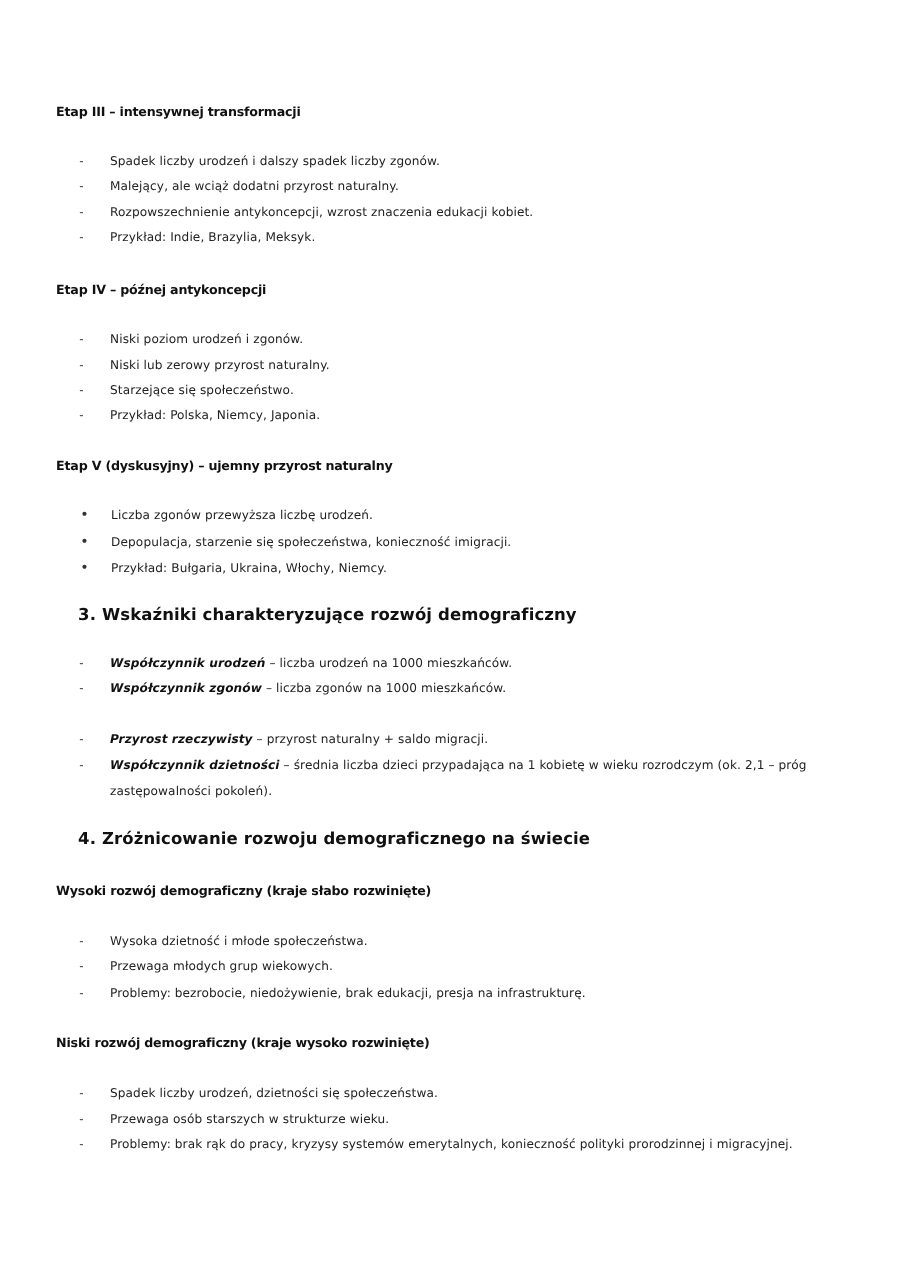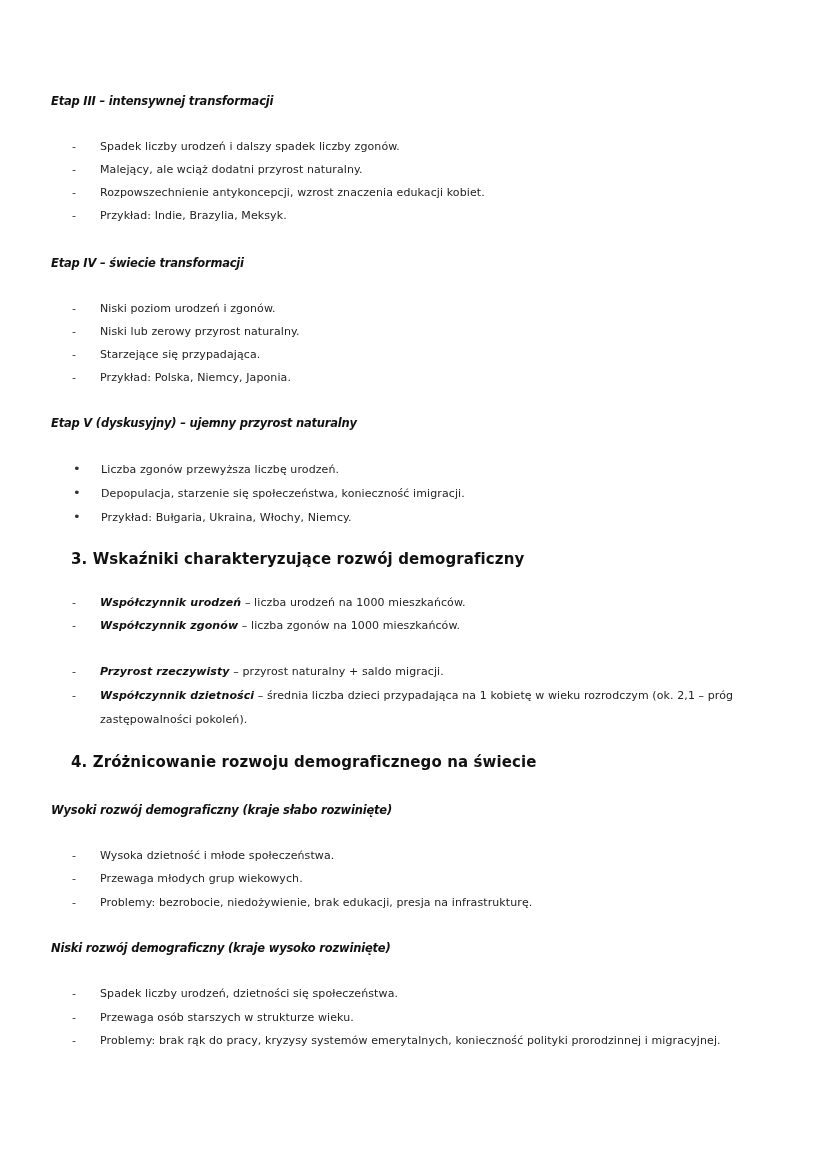--- a/index.html
+++ b/index.html
@@ -20,21 +20,20 @@
       left: 0;
       top: 0;
       width: 828px;
       height: 1171px;
     }
     .subhead {
       position: absolute;
       left: 51px;
       font-size: 11.5px;
       font-weight: bold;
-      font-style: italic;
       letter-spacing: -0.2px;
       color: #111;
       white-space: nowrap;
     }
     .heading {
       position: absolute;
       left: 51px;
       font-size: 15px;
       font-weight: bold;
       color: #111;
@@ -89,30 +88,30 @@
   <div class="item" style="top:158px">
     <span class="marker">-</span><span>Malejący, ale wciąż dodatni przyrost naturalny.</span>
   </div>
   <div class="item" style="top:181px">
     <span class="marker">-</span><span>Rozpowszechnienie antykoncepcji, wzrost znaczenia edukacji kobiet.</span>
   </div>
   <div class="item" style="top:204px">
     <span class="marker">-</span><span>Przykład: Indie, Brazylia, Meksyk.</span>
   </div>
 
-  <div class="subhead" style="top:256px">Etap IV – świecie transformacji</div>
+  <div class="subhead" style="top:256px">Etap IV – późnej antykoncepcji</div>
 
   <div class="item" style="top:297px">
     <span class="marker">-</span><span>Niski poziom urodzeń i zgonów.</span>
   </div>
   <div class="item" style="top:320px">
     <span class="marker">-</span><span>Niski lub zerowy przyrost naturalny.</span>
   </div>
   <div class="item" style="top:343px">
-    <span class="marker">-</span><span>Starzejące się przypadająca.</span>
+    <span class="marker">-</span><span>Starzejące się społeczeństwo.</span>
   </div>
   <div class="item" style="top:366px">
     <span class="marker">-</span><span>Przykład: Polska, Niemcy, Japonia.</span>
   </div>
 
   <div class="subhead" style="top:416px">Etap V (dyskusyjny) – ujemny przyrost naturalny</div>
 
   <div class="item" style="top:457px">
     <span class="marker dot">•</span><span>Liczba zgonów przewyższa liczbę urodzeń.</span>
   </div>

